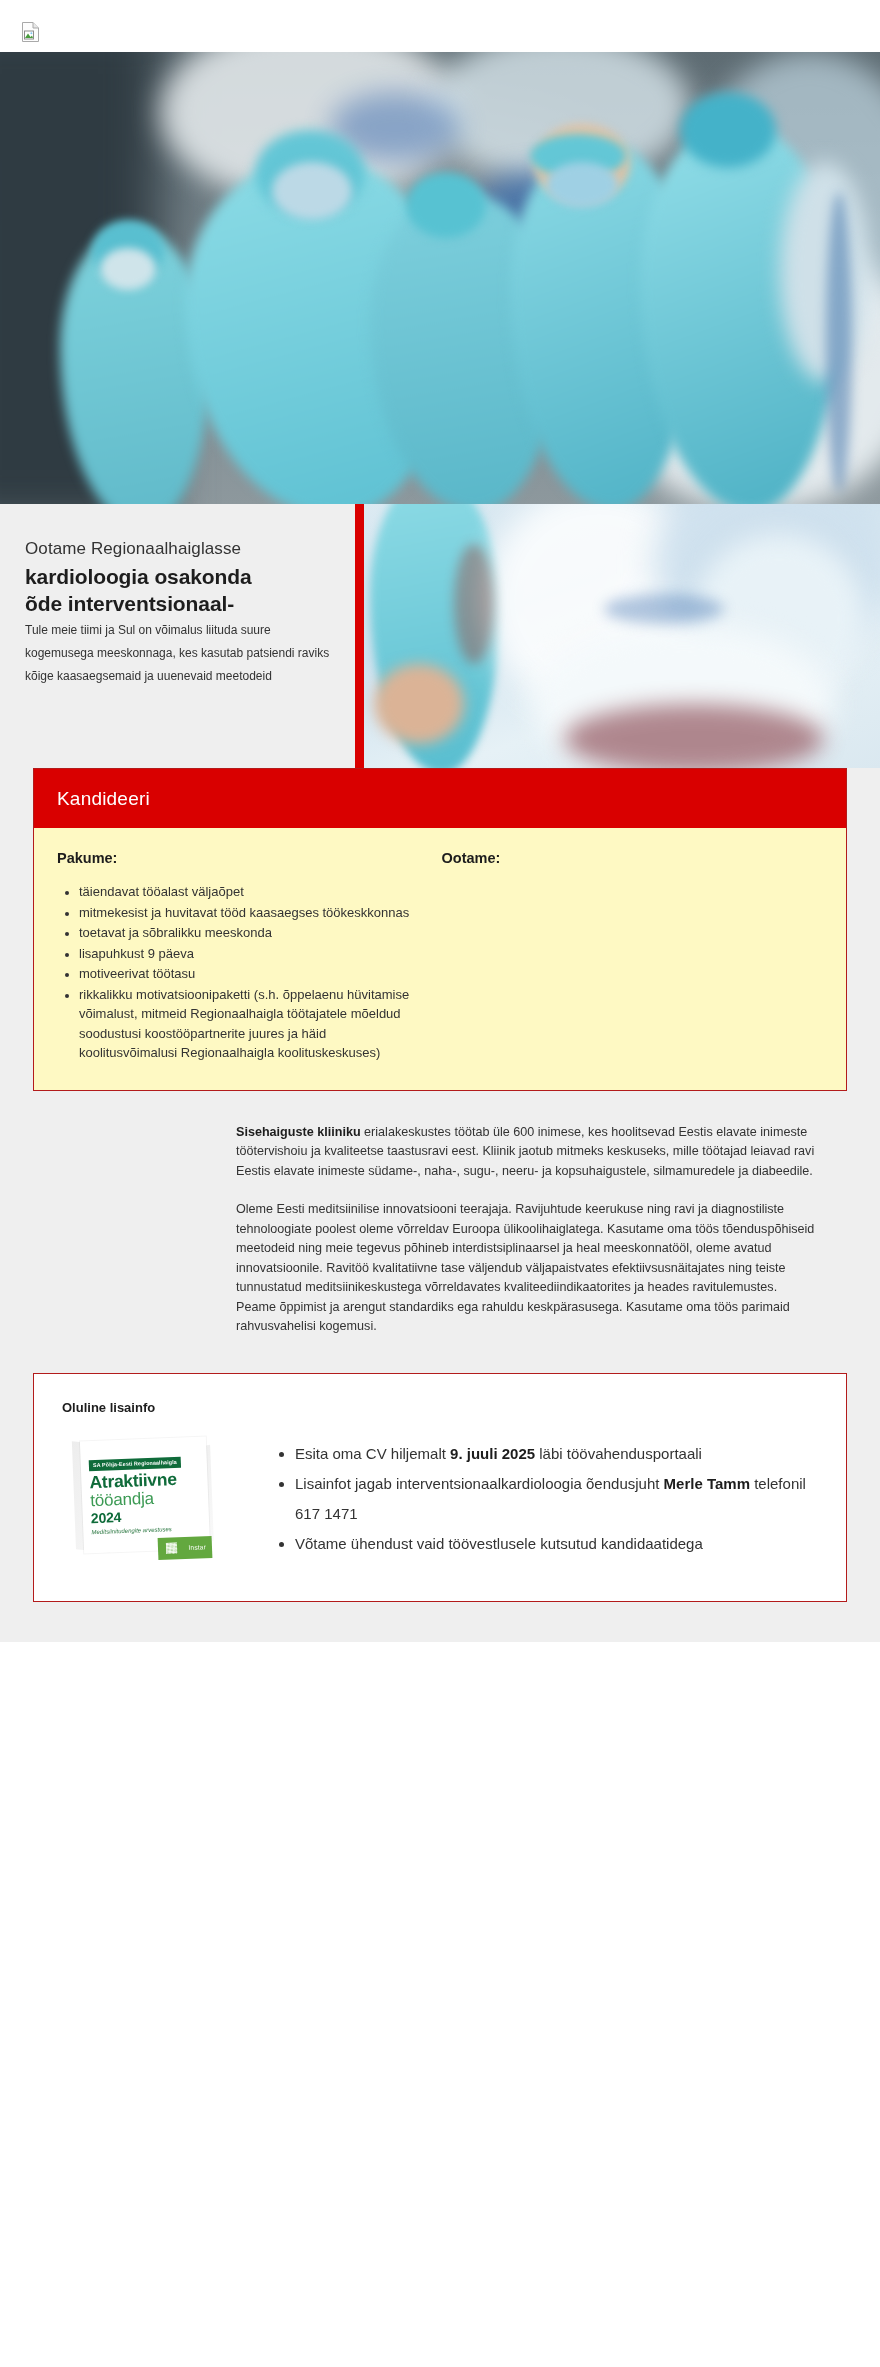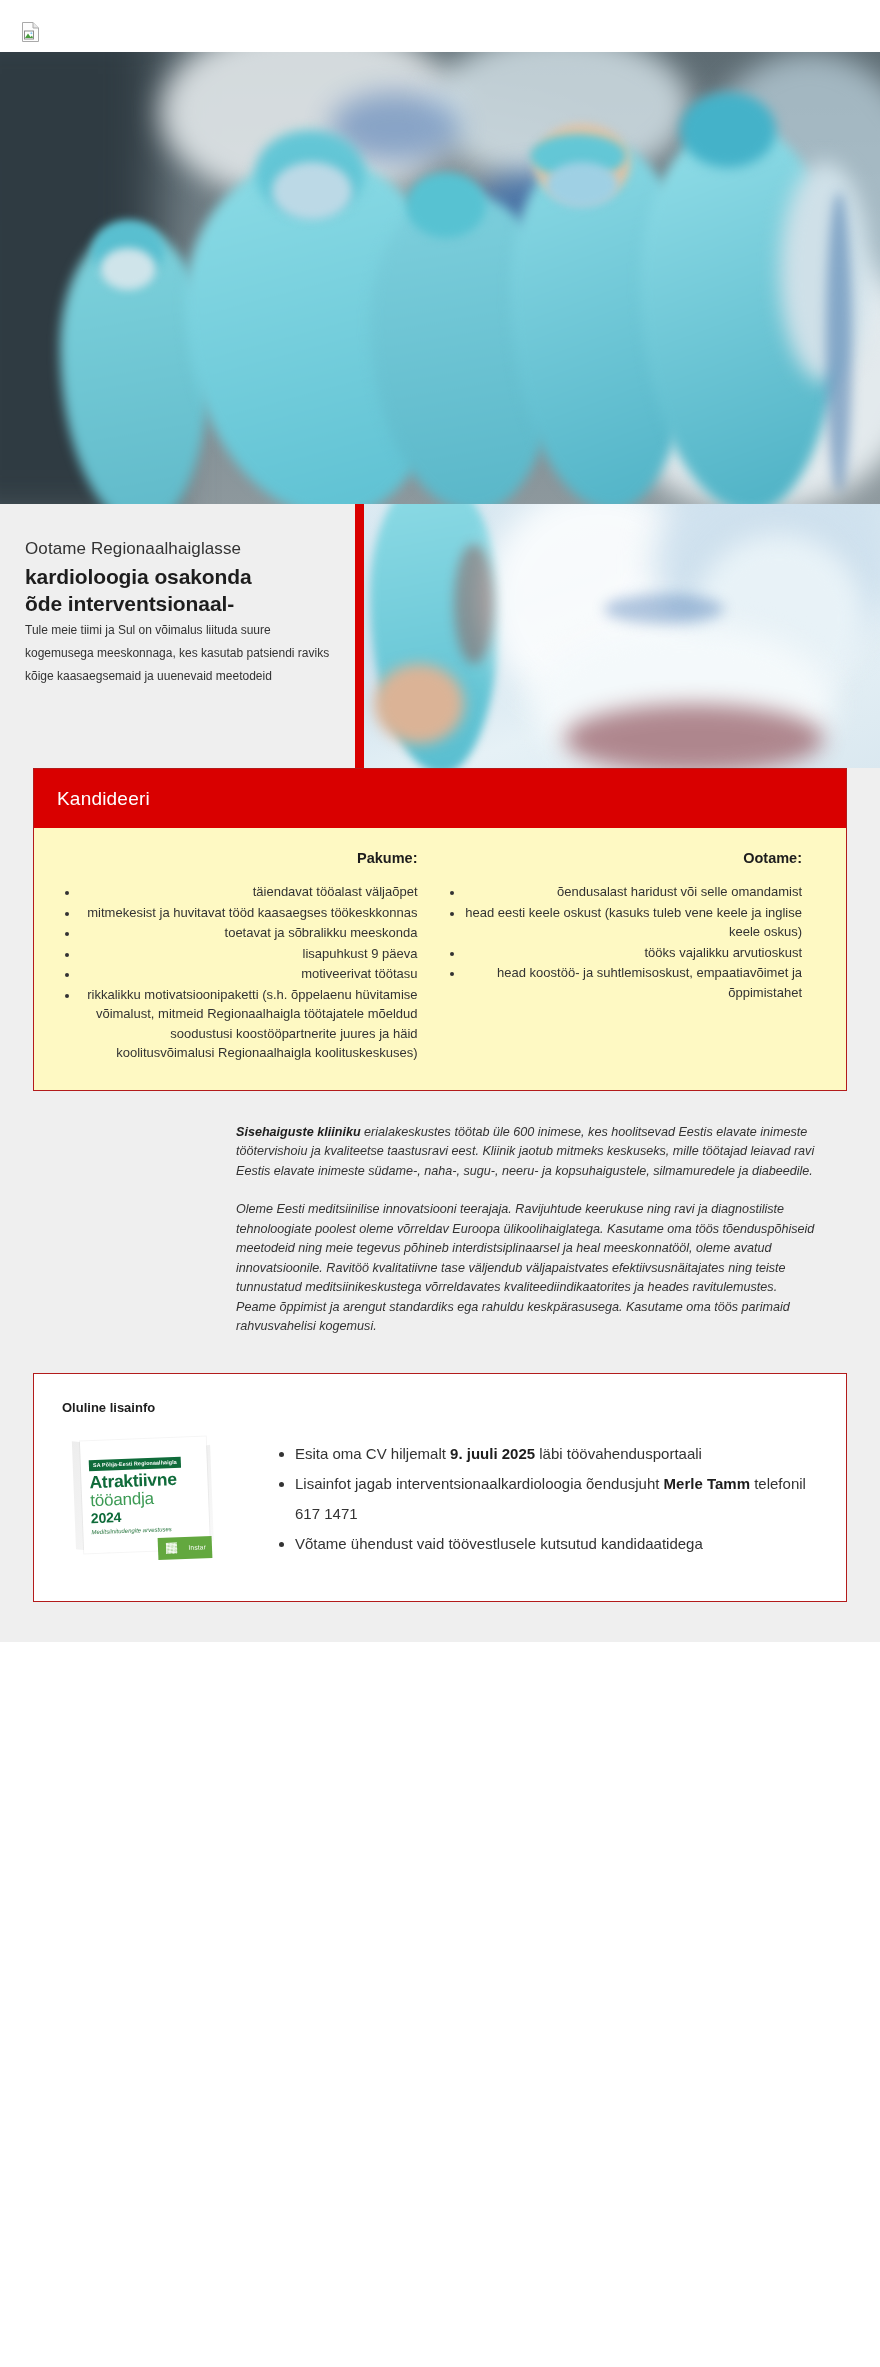--- a/index.html
+++ b/index.html
@@ -97,21 +97,20 @@
     font-size: 19px;
     line-height: 1;
     padding: 20px 0 20px 23px;
     font-weight: 400;
     letter-spacing: .2px;
   }
   .apply-body {
     display: flex;
     padding: 22px 20px 26px 23px;
     gap: 0;
-    text-align: right;
   }
   .col { width: 50%; padding-right: 24px; }
   .col-h {
     font-size: 14.5px;
     font-weight: 700;
     color: #1d1d1d;
     margin: 0 0 16px 0;
   }
   .col ul {
     margin: 0;
@@ -123,21 +122,20 @@
     line-height: 19.5px;
     color: #333333;
     margin-bottom: 1px;
   }
   .col li::marker { font-size: 12px; }
 
   
   .copy-section {
     background: #efefef;
     padding: 4px 64px 28px 236px;
-    font-style: italic;
   }
   .copy-p {
     font-size: 12.6px;
     line-height: 19.5px;
     color: #333333;
     margin: 0 0 19px 0;
   }
   .copy-p:last-child { margin-bottom: 8px; }
   .copy-p b { font-weight: 700; color: #1d1d1d; }
 
@@ -339,26 +337,20 @@
               <li>mitmekesist ja huvitavat tööd kaasaegses töökeskkonnas</li>
               <li>toetavat ja sõbralikku meeskonda</li>
               <li>lisapuhkust 9 päeva</li>
               <li>motiveerivat töötasu</li>
               <li>rikkalikku motivatsioonipaketti (s.h. õppelaenu hüvitamise võimalust, mitmeid Regionaalhaigla töötajatele mõeldud soodustusi koostööpartnerite juures ja häid koolitusvõimalusi Regionaalhaigla koolituskeskuses)</li>
             </ul>
         </div>
 
         <div class="col">
           <div class="col-h">Ootame:</div>
-          <ul id="expect-list">
-              <li>õendusalast haridust või selle omandamist</li>
-              <li>head eesti keele oskust (kasuks tuleb vene keele ja inglise keele oskus)</li>
-              <li>tööks vajalikku arvutioskust</li>
-              <li>head koostöö- ja suhtlemisoskust, empaatiavõimet ja õppimistahet</li>
-            </ul>
         </div>
 
       </div>
     </div>
   </div>
 
   <div class="copy-section">
     <p class="copy-p">
       <b>Sisehaiguste kliiniku</b><span> erialakeskustes töötab üle 600 inimese, kes hoolitsevad Eestis elavate inimeste töötervishoiu ja kvaliteetse taastusravi eest. Kliinik jaotub mitmeks keskuseks, mille töötajad leiavad ravi Eestis elavate inimeste südame-, naha-, sugu-, neeru- ja kopsuhaigustele, silmamuredele ja diabeedile.</span>
     </p>

